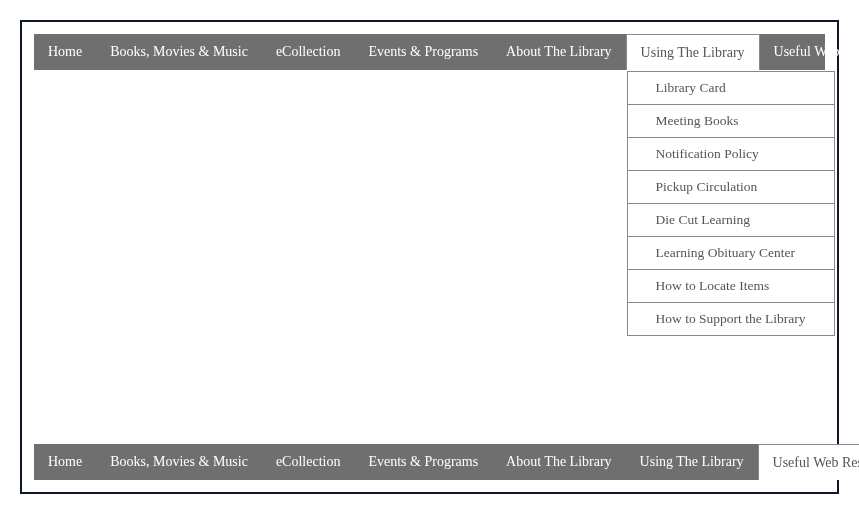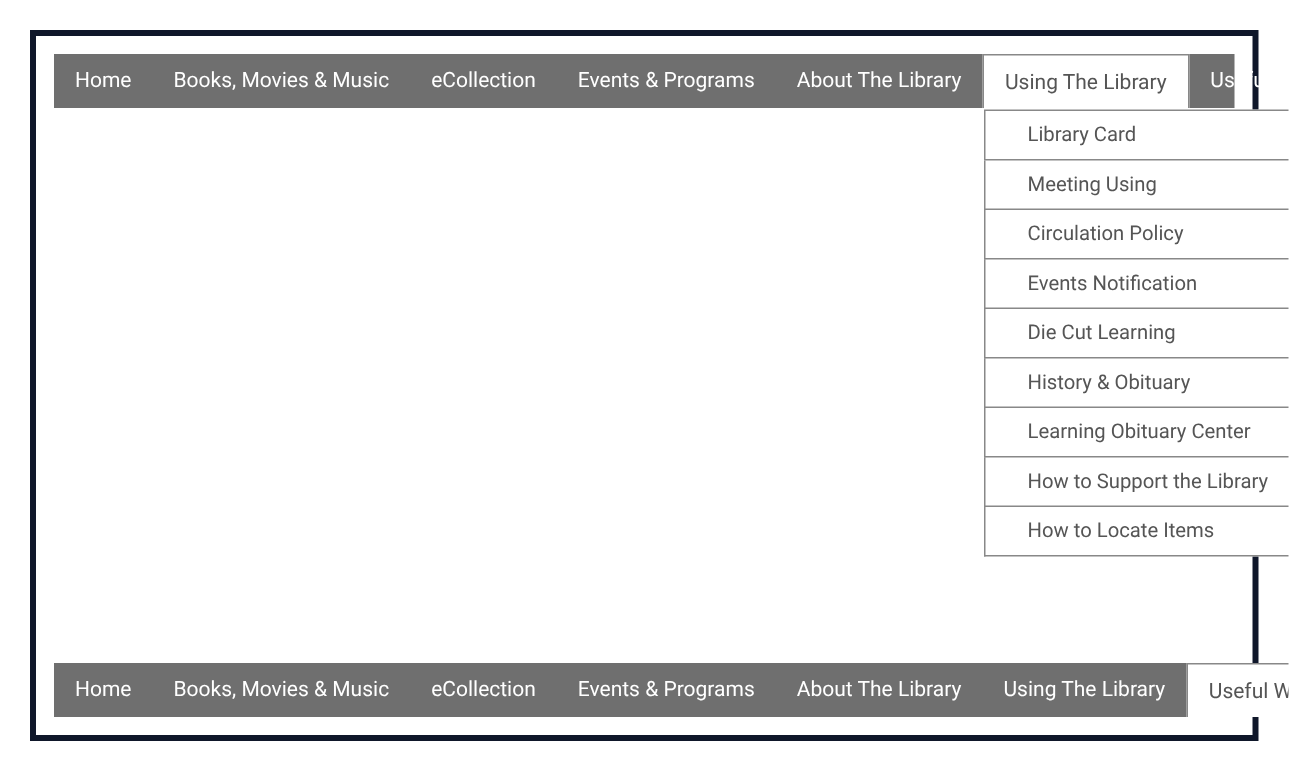--- a/index.html
+++ b/index.html
@@ -8,25 +8,26 @@
       box-sizing: border-box;
     }
     body {
       font-family: -apple-system, BlinkMacSystemFont, "Segoe UI", Roboto, sans-serif;
       background: #fff;
       padding: 20px;
       width: 859px;
       height: 514px;
     }
     .container {
-      border: 4px solid #0f172a;
+      border: 2px solid #0f172a;
       width: 100%;
       height: 100%;
       padding: 12px 12px;
       position: relative;
+      font-family: Liberation Serif, serif;
     }
     .navbar {
       display: flex;
       background: #6f6f6f;
       height: 36px;
       width: 100%;
     }
     .nav-item {
       color: #fff;
       font-size: 14px;
@@ -81,28 +82,27 @@
   <div class="navbar">
     <div class="nav-item">Home</div>
     <div class="nav-item">Books, Movies &amp; Music</div>
     <div class="nav-item">eCollection</div>
     <div class="nav-item">Events &amp; Programs</div>
     <div class="nav-item">About The Library</div>
     <div class="nav-item active">
       <span>Using The Library</span>
       <div class="dropdown">
         <div class="dropdown-item">Library Card</div>
-        <div class="dropdown-item">Meeting Using</div>
-        <div class="dropdown-item">Circulation Policy</div>
-        <div class="dropdown-item">Events Notification</div>
+        <div class="dropdown-item">Meeting Books</div>
+        <div class="dropdown-item">Notification Policy</div>
+        <div class="dropdown-item">Pickup Circulation</div>
         <div class="dropdown-item">Die Cut Learning</div>
-        <div class="dropdown-item">History &amp; Obituary</div>
         <div class="dropdown-item">Learning Obituary Center</div>
+        <div class="dropdown-item">How to Locate Items</div>
         <div class="dropdown-item">How to Support the Library</div>
-        <div class="dropdown-item">How to Locate Items</div>
       </div>
     </div>
     <div class="nav-item">Useful Web Resources</div>
   </div>
 
   <div class="navbar navbar-bottom">
     <div class="nav-item">Home</div>
     <div class="nav-item">Books, Movies &amp; Music</div>
     <div class="nav-item">eCollection</div>
     <div class="nav-item">Events &amp; Programs</div>

